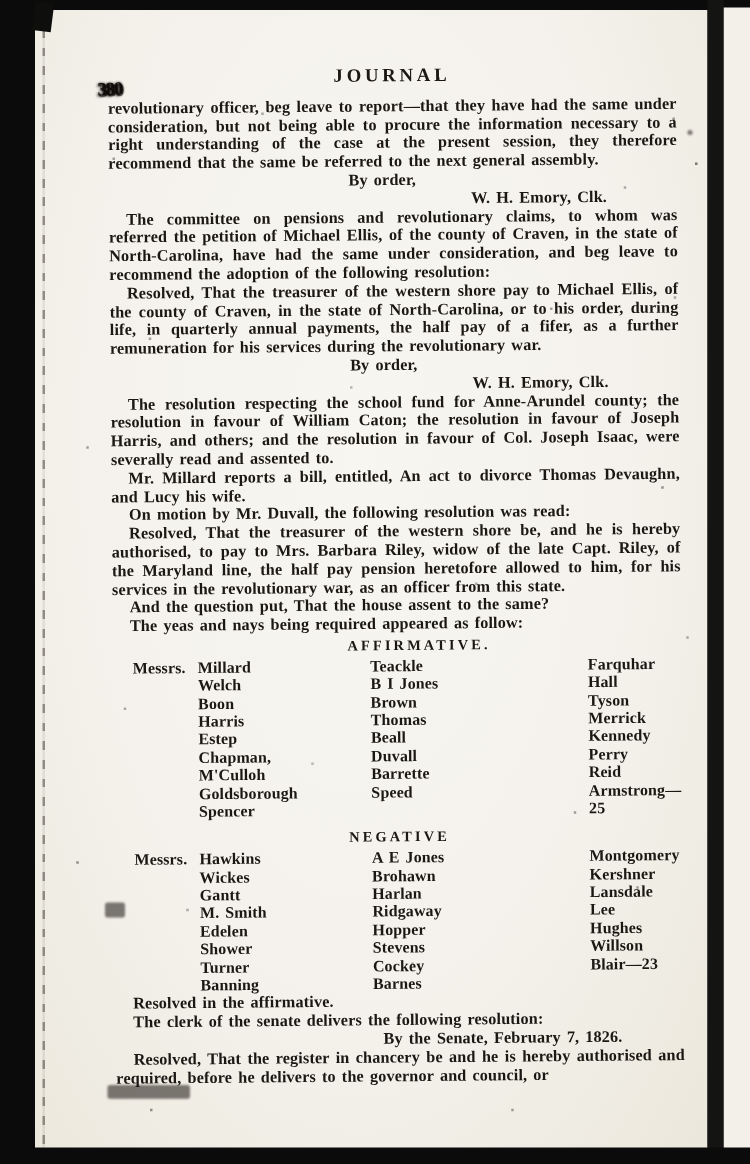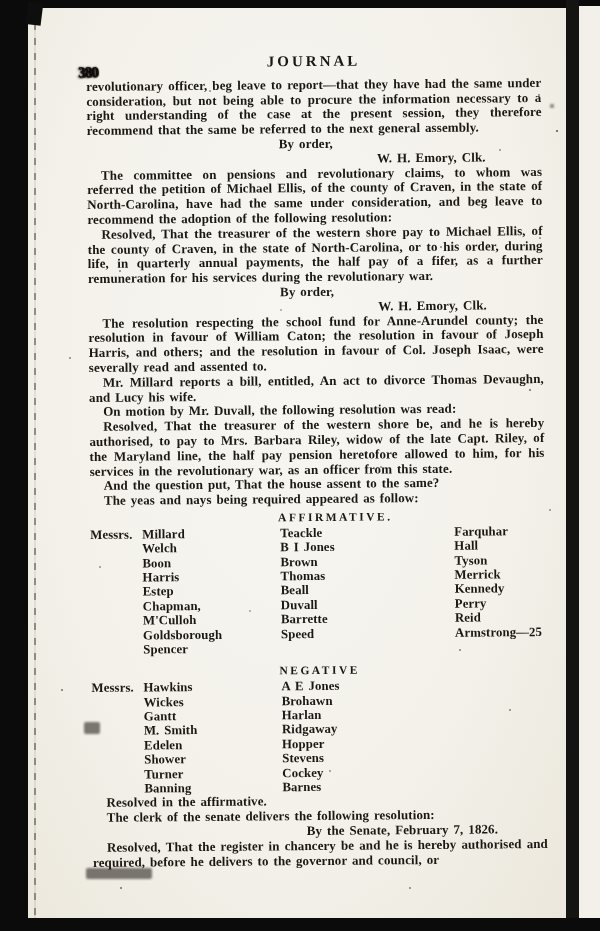--- a/index.html
+++ b/index.html
@@ -50,21 +50,21 @@
     transform:rotate(-2deg);letter-spacing:-1px;
   }
   .running-head{text-align:center;font-size:15px;letter-spacing:3px;margin:0 0 9px 0;font-weight:700;}
   p.para{margin:0;text-align:justify;text-indent:14px;}
   p.para.noindent{text-indent:0;}
   .byorder{margin:1px 0 0 0;padding-left:192px;}
   .clerk{margin:0 0 1px 0;padding-left:290px;}
   .bysenate{margin:0;padding-left:214px;}
   .vote-heading{margin:3px 0 1px 188px;font-size:11.5px;letter-spacing:2.5px;font-weight:700;}
   .vote-cols{display:flex;align-items:flex-start;font-size:12.8px;line-height:14.4px;}
-  .messrs{width:52px;flex:none;}
+  .messrs{width:52px;flex:none;margin-left:16px;}
   .vote-col{flex:none;}
   .vote-col.c1{width:138px;}
   .vote-col.c2{width:174px;}
   .vote-col.c3{flex:1;}
   .neg-gap{height:5px;}
 </style>
 </head>
 <body>
 
 <div class="page">
@@ -149,20 +149,29 @@
         <div class="vote-col c2">
             <div class="vote-name">A E Jones</div>
             <div class="vote-name">Brohawn</div>
             <div class="vote-name">Harlan</div>
             <div class="vote-name">Ridgaway</div>
             <div class="vote-name">Hopper</div>
             <div class="vote-name">Stevens</div>
             <div class="vote-name">Cockey</div>
             <div class="vote-name">Barnes</div>
           </div>
+        <div class="vote-col c3">
+            <div class="vote-name">Montgomery</div>
+            <div class="vote-name">Kershner</div>
+            <div class="vote-name">Lansdale</div>
+            <div class="vote-name">Lee</div>
+            <div class="vote-name">Hughes</div>
+            <div class="vote-name">Willson</div>
+            <div class="vote-name">Blair—23</div>
+          </div>
       </div>
     </div>
 
     <p class="para">Resolved in the affirmative.</p>
     <p class="para">The clerk of the senate delivers the following resolution:</p>
     <p class="para noindent bysenate">By the Senate, February 7, 1826.</p>
     <p class="para">Resolved, That the register in chancery be and he is hereby authorised and required, before he delivers to the governor and council, or</p>
   </div>
 
   <div class="smudge s1"></div>

